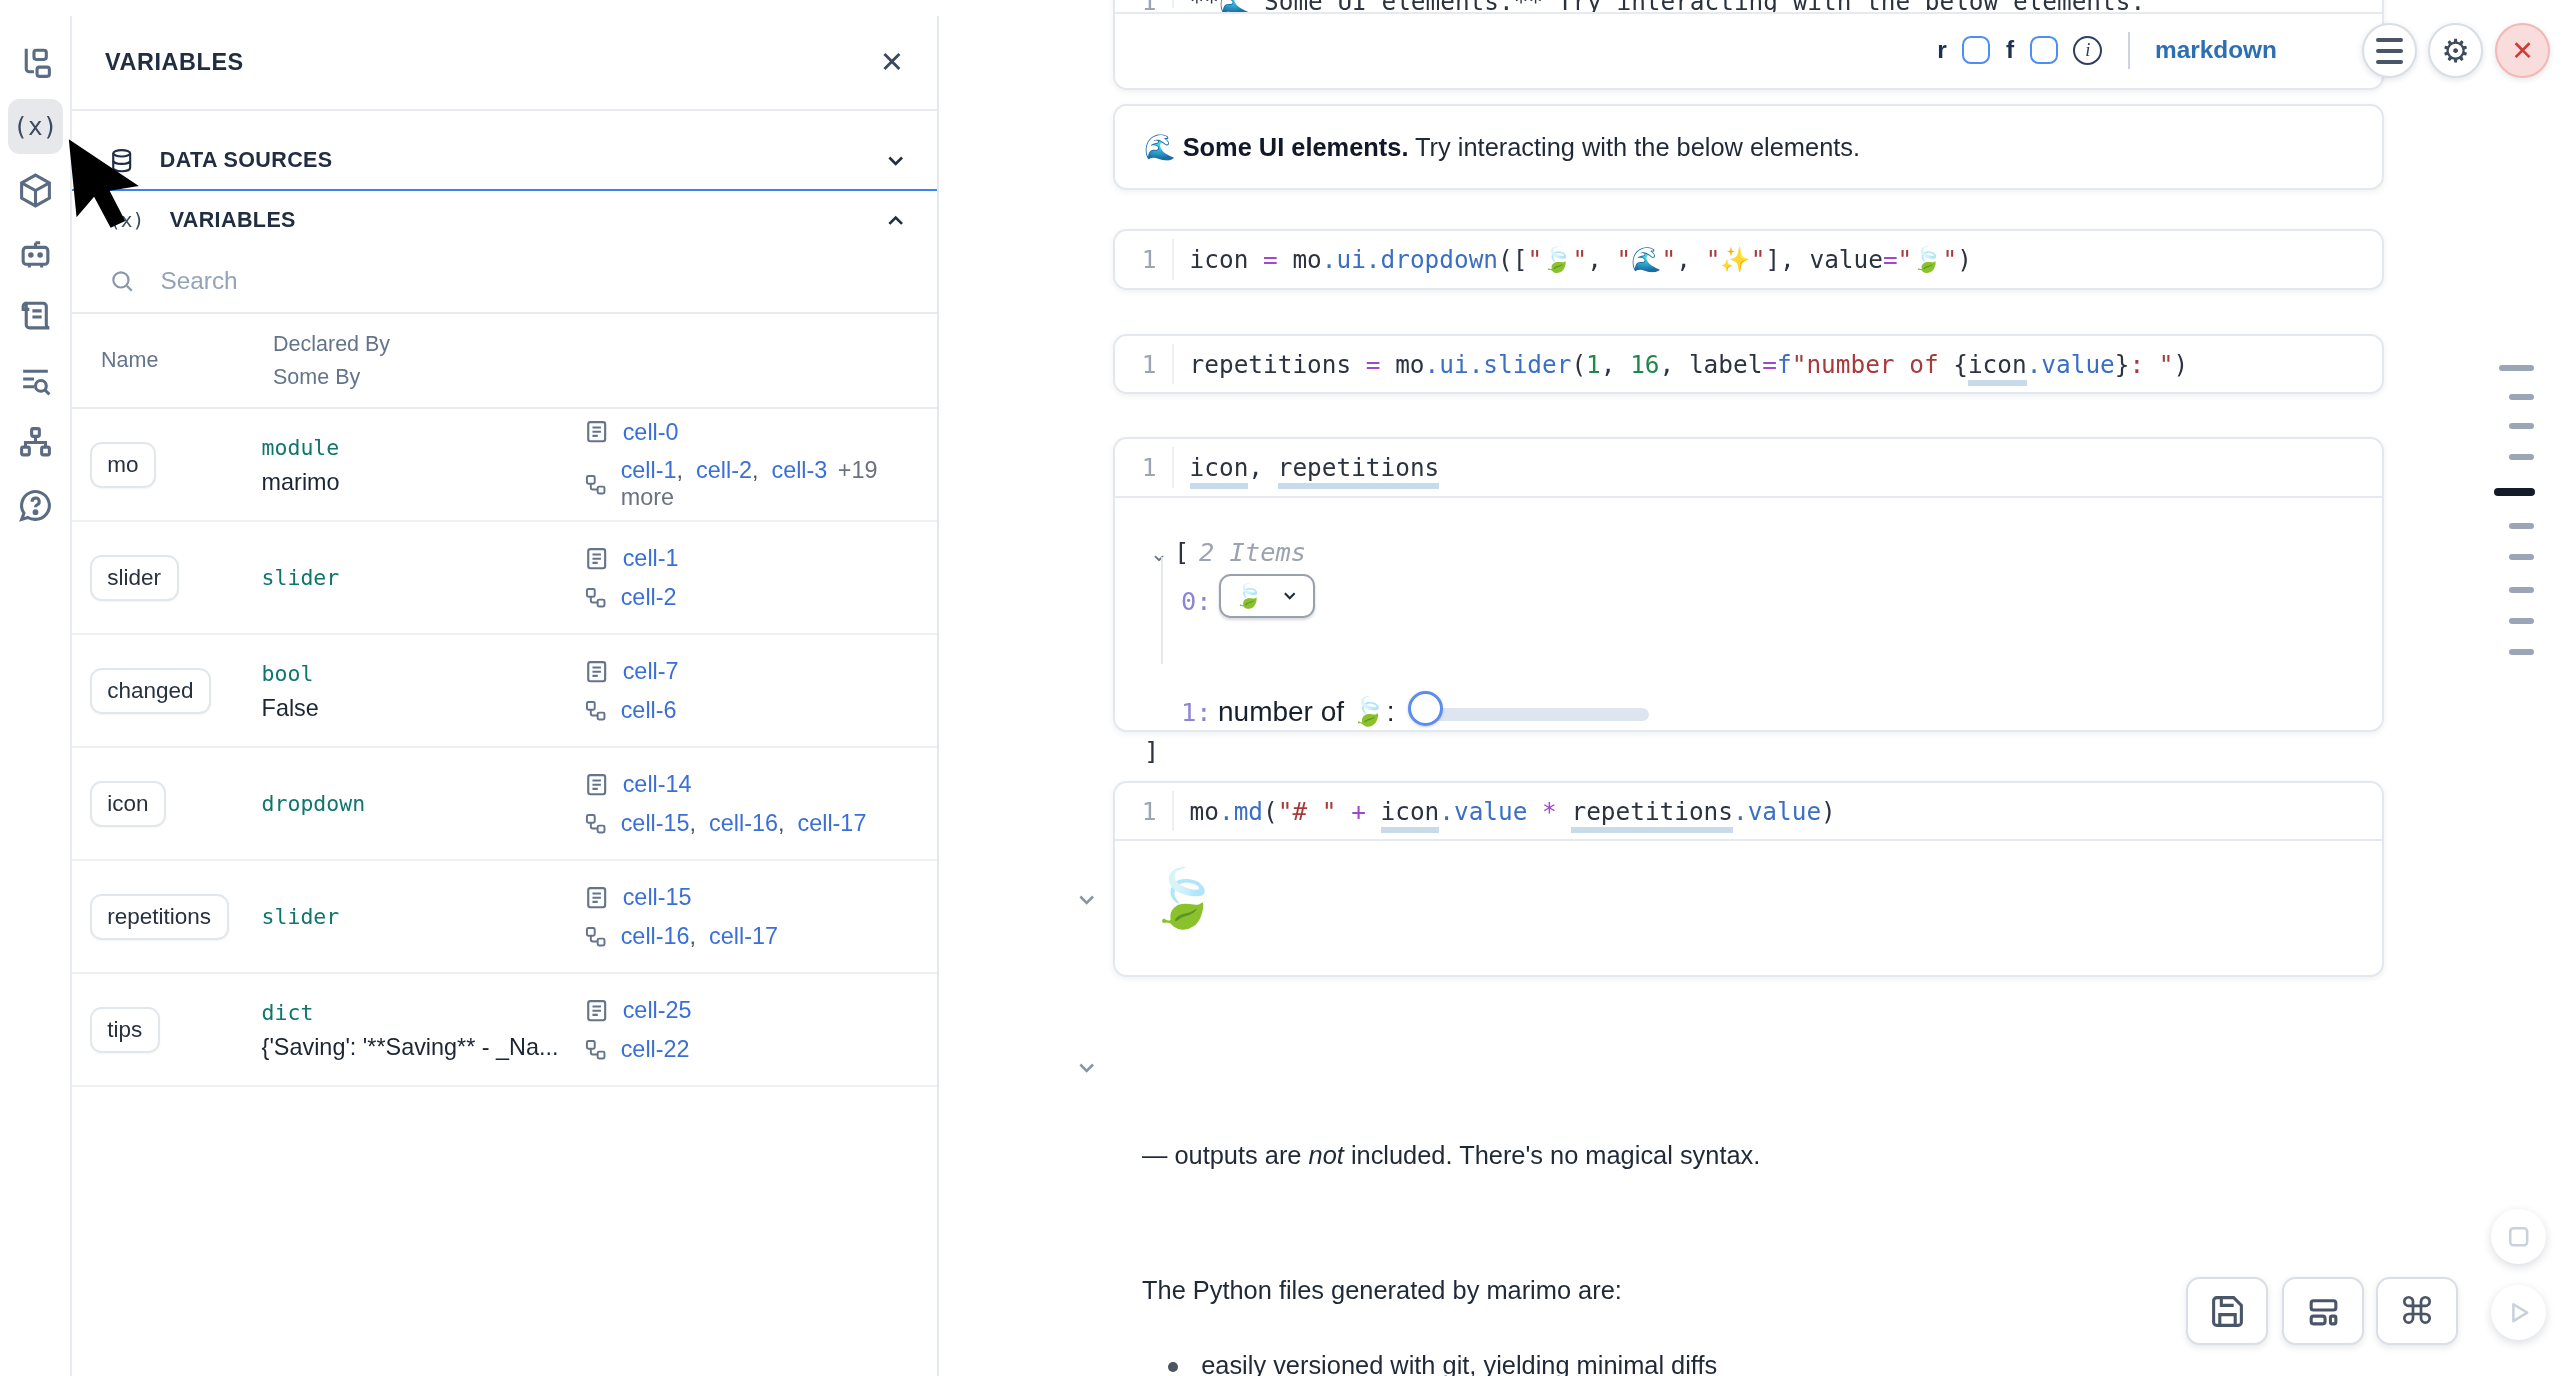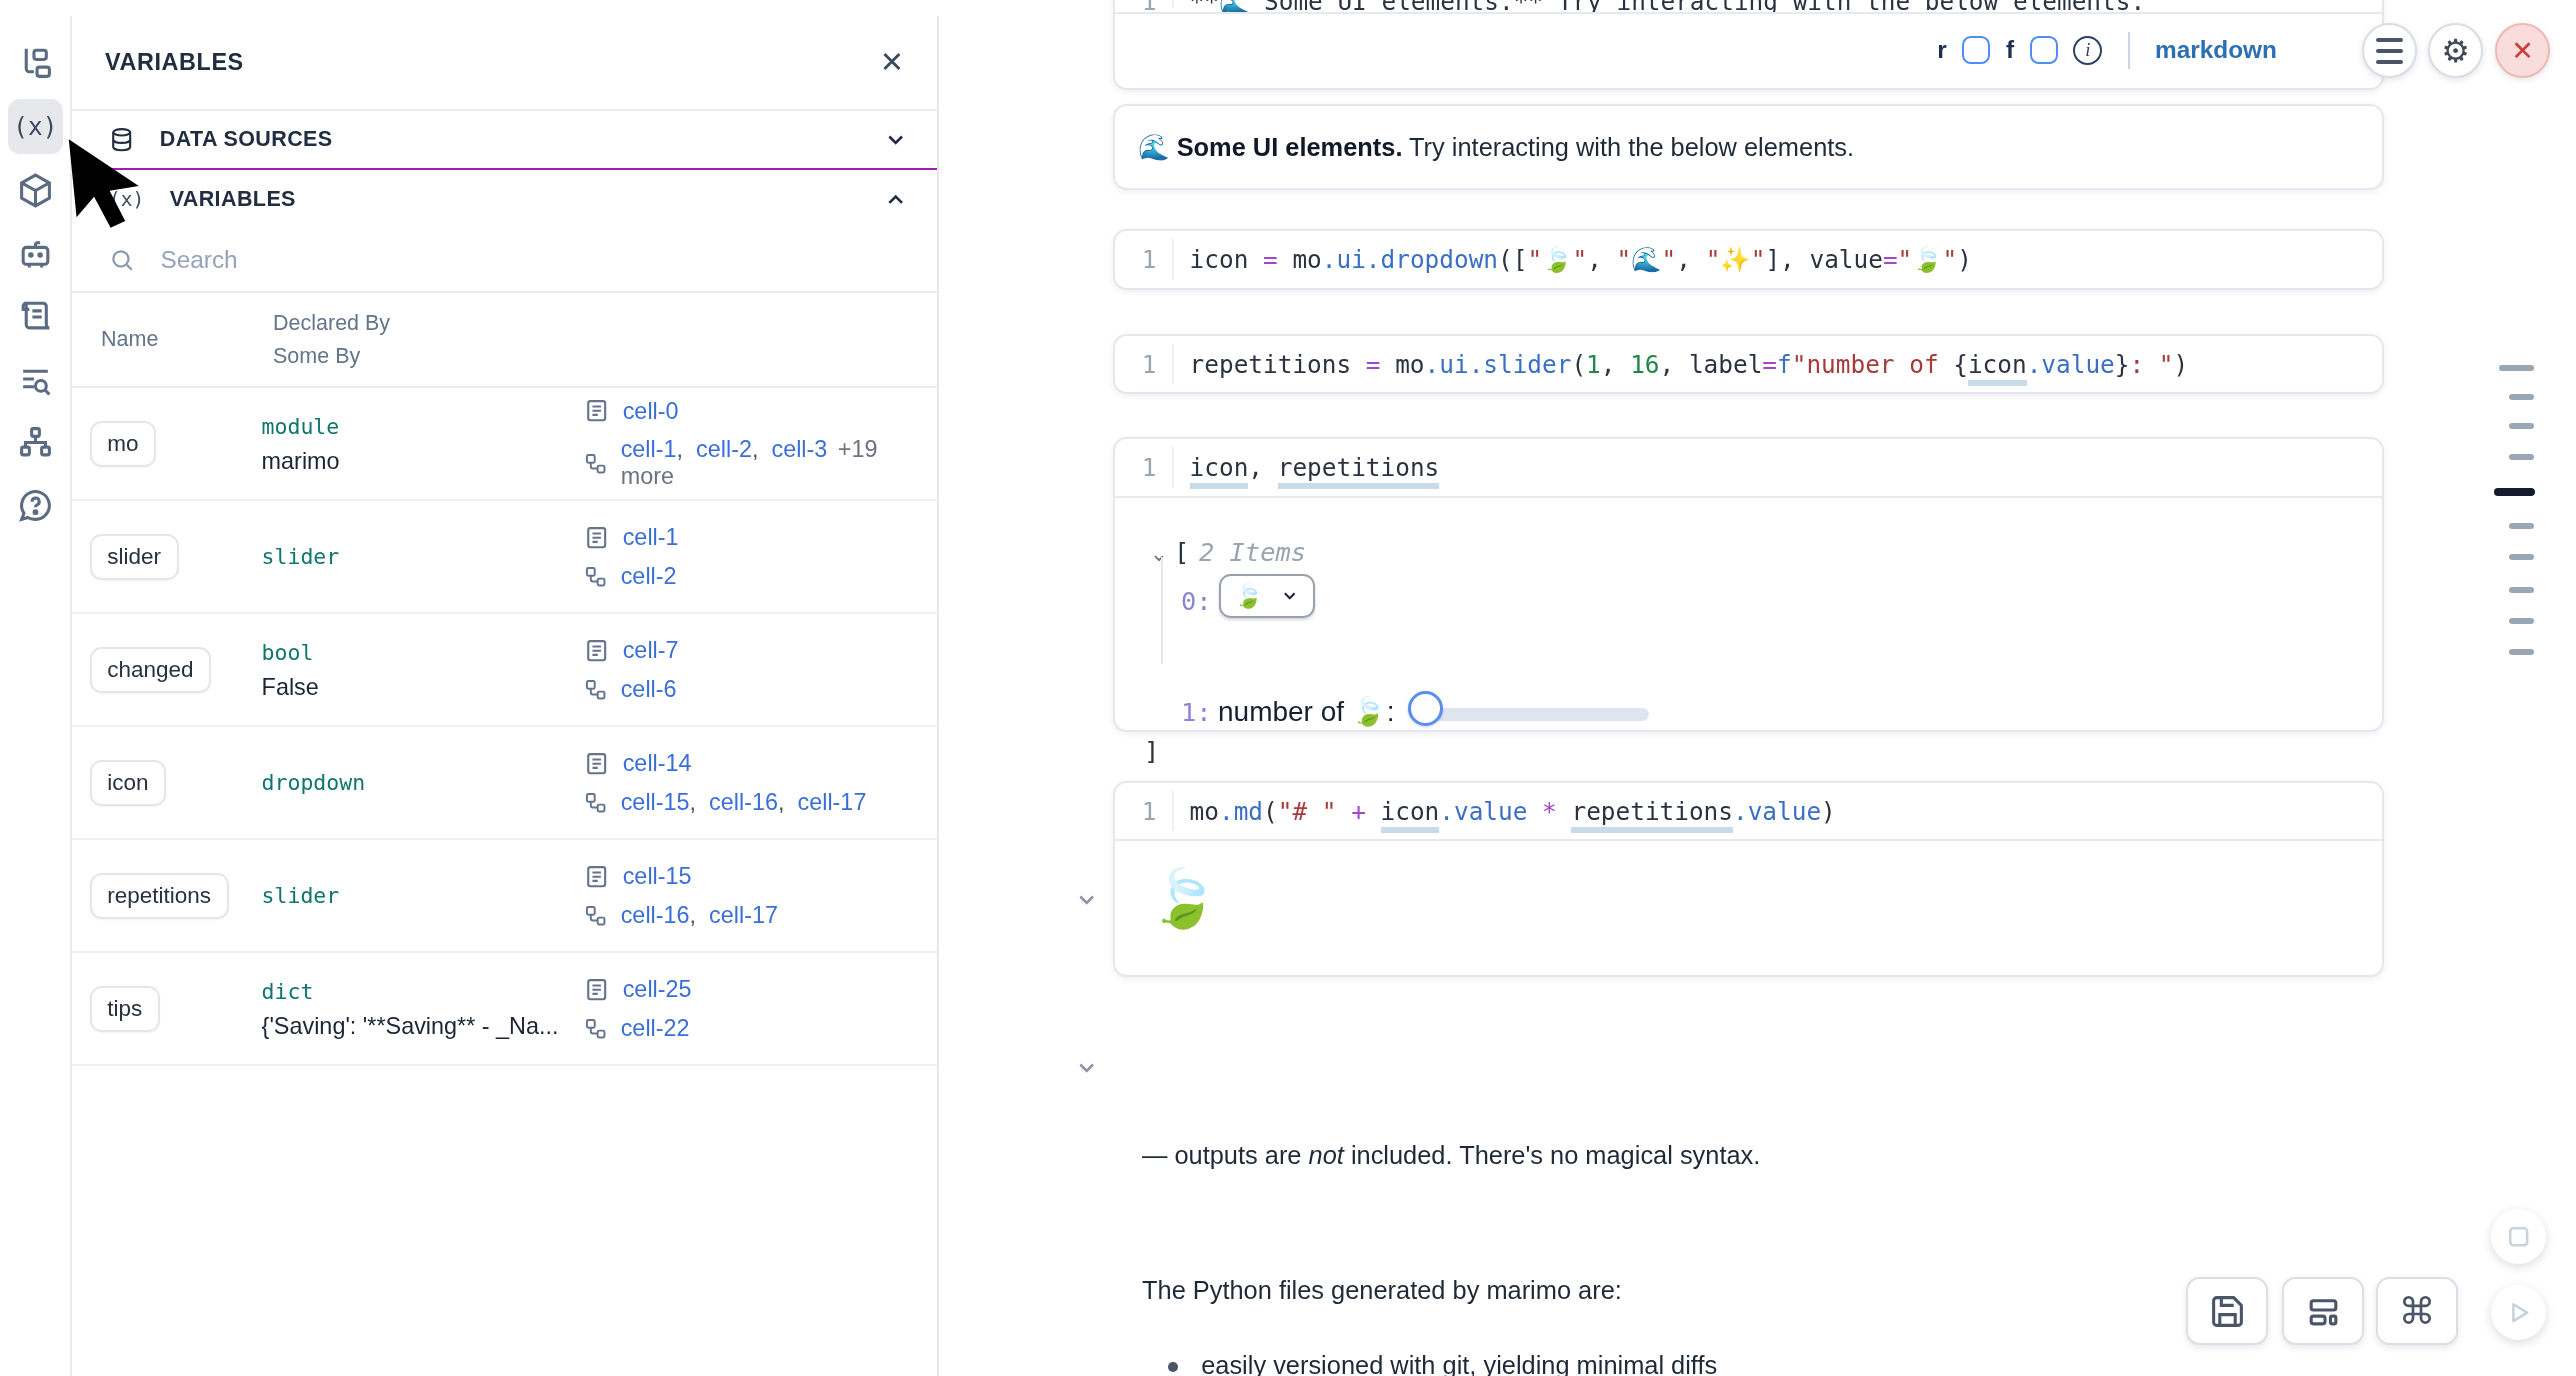--- a/index.html
+++ b/index.html
@@ -15,21 +15,21 @@
   .rail-item svg { stroke:#5a6b82; }
 
   
   #panel { position:absolute; left:70px; top:16px; width:869px; height:100%;
            background:#fff; border-left:2px solid #e8ebf0; border-right:2px solid #e3e7ee; z-index:20; }
   #panel-header { height:95px; border-bottom:2px solid #e8ebf0; display:flex;
                   align-items:center; justify-content:space-between; padding:0 33px; }
   #panel-title { font-size:23.4px; font-weight:bold; letter-spacing:0.6px; color:#212d40; }
   .xclose { font-size:29px; color:#3c4a5e; cursor:pointer; line-height:1; }
   .sect-row { height:59px; display:flex; align-items:center; padding:0 29px 0 37px; }
-  .sect-row.bordered { border-bottom:2px solid #a21caf; }
+  .sect-row.bordered { border-bottom:2px solid #3b82f6;margin-top:21px; }
   .sect-label { font-size:21.5px; font-weight:bold; color:#212d40; letter-spacing:0.4px; margin-left:25.4px; flex:1; }
   .chev { color:#212d40; }
   #search-row { height:64px; display:flex; align-items:center; padding:0 37px; border-bottom:2px solid #e8ebf0; }
   #search-input { border:none; outline:none; font-size:24.4px; color:#334155; margin-left:25.4px; width:586px;
                   font-family:"Liberation Sans", sans-serif; }
   #search-input::placeholder { color:#94a3b8; }
 
   #vhead { display:grid; grid-template-columns:172px 322px 1fr; padding:13.7px 0 13.7px 29px;
            border-bottom:2px solid #e8ebf0; color:#64748b; font-size:21.5px; }
   #vhead .two { line-height:33px; }
@@ -71,21 +71,21 @@
                        align-items:center; justify-content:flex-end; gap:15.6px; padding-right:105px; }
   .tb-label { font-size:24.4px; font-weight:bold; color:#1e3050; }
   .tb-box { width:28px; height:28px; border:2.9px solid #4c8df6; border-radius:8.8px; }
   .tb-info { width:29px; height:29px; border:2.9px solid #2d3f63; border-radius:50%; color:#2d3f63;
              font-size:18.6px; display:flex; align-items:center; justify-content:center;
              font-family:"Liberation Serif", serif; font-style:italic; }
   .tb-div { width:2px; height:37px; background:#cbd5e1; margin:0 9.8px; }
   .tb-mode { font-size:24.4px; font-weight:bold; color:#2d6fb3; }
 
   
-  #cell-mdout { top:104px; height:86px; display:flex; align-items:center; padding-left:23px; }
+  #cell-mdout { top:104px; height:86px; display:flex; align-items:center; padding-left:29px; }
   #cell-mdout .txt { font-size:25.4px; color:#1f2937; }
   #cell-mdout b { color:#111827; }
 
   #cell-dd  { top:229px; height:61px; }
   #cell-sl  { top:334px; height:60px; }
 
   
   #cell-tu  { top:437px; height:295px; }
   #cell-tu .coderow { height:59px; border-bottom:2px solid #e6e9ef; }
   .tree { position:absolute; left:0; top:61px; right:0; bottom:0; }

